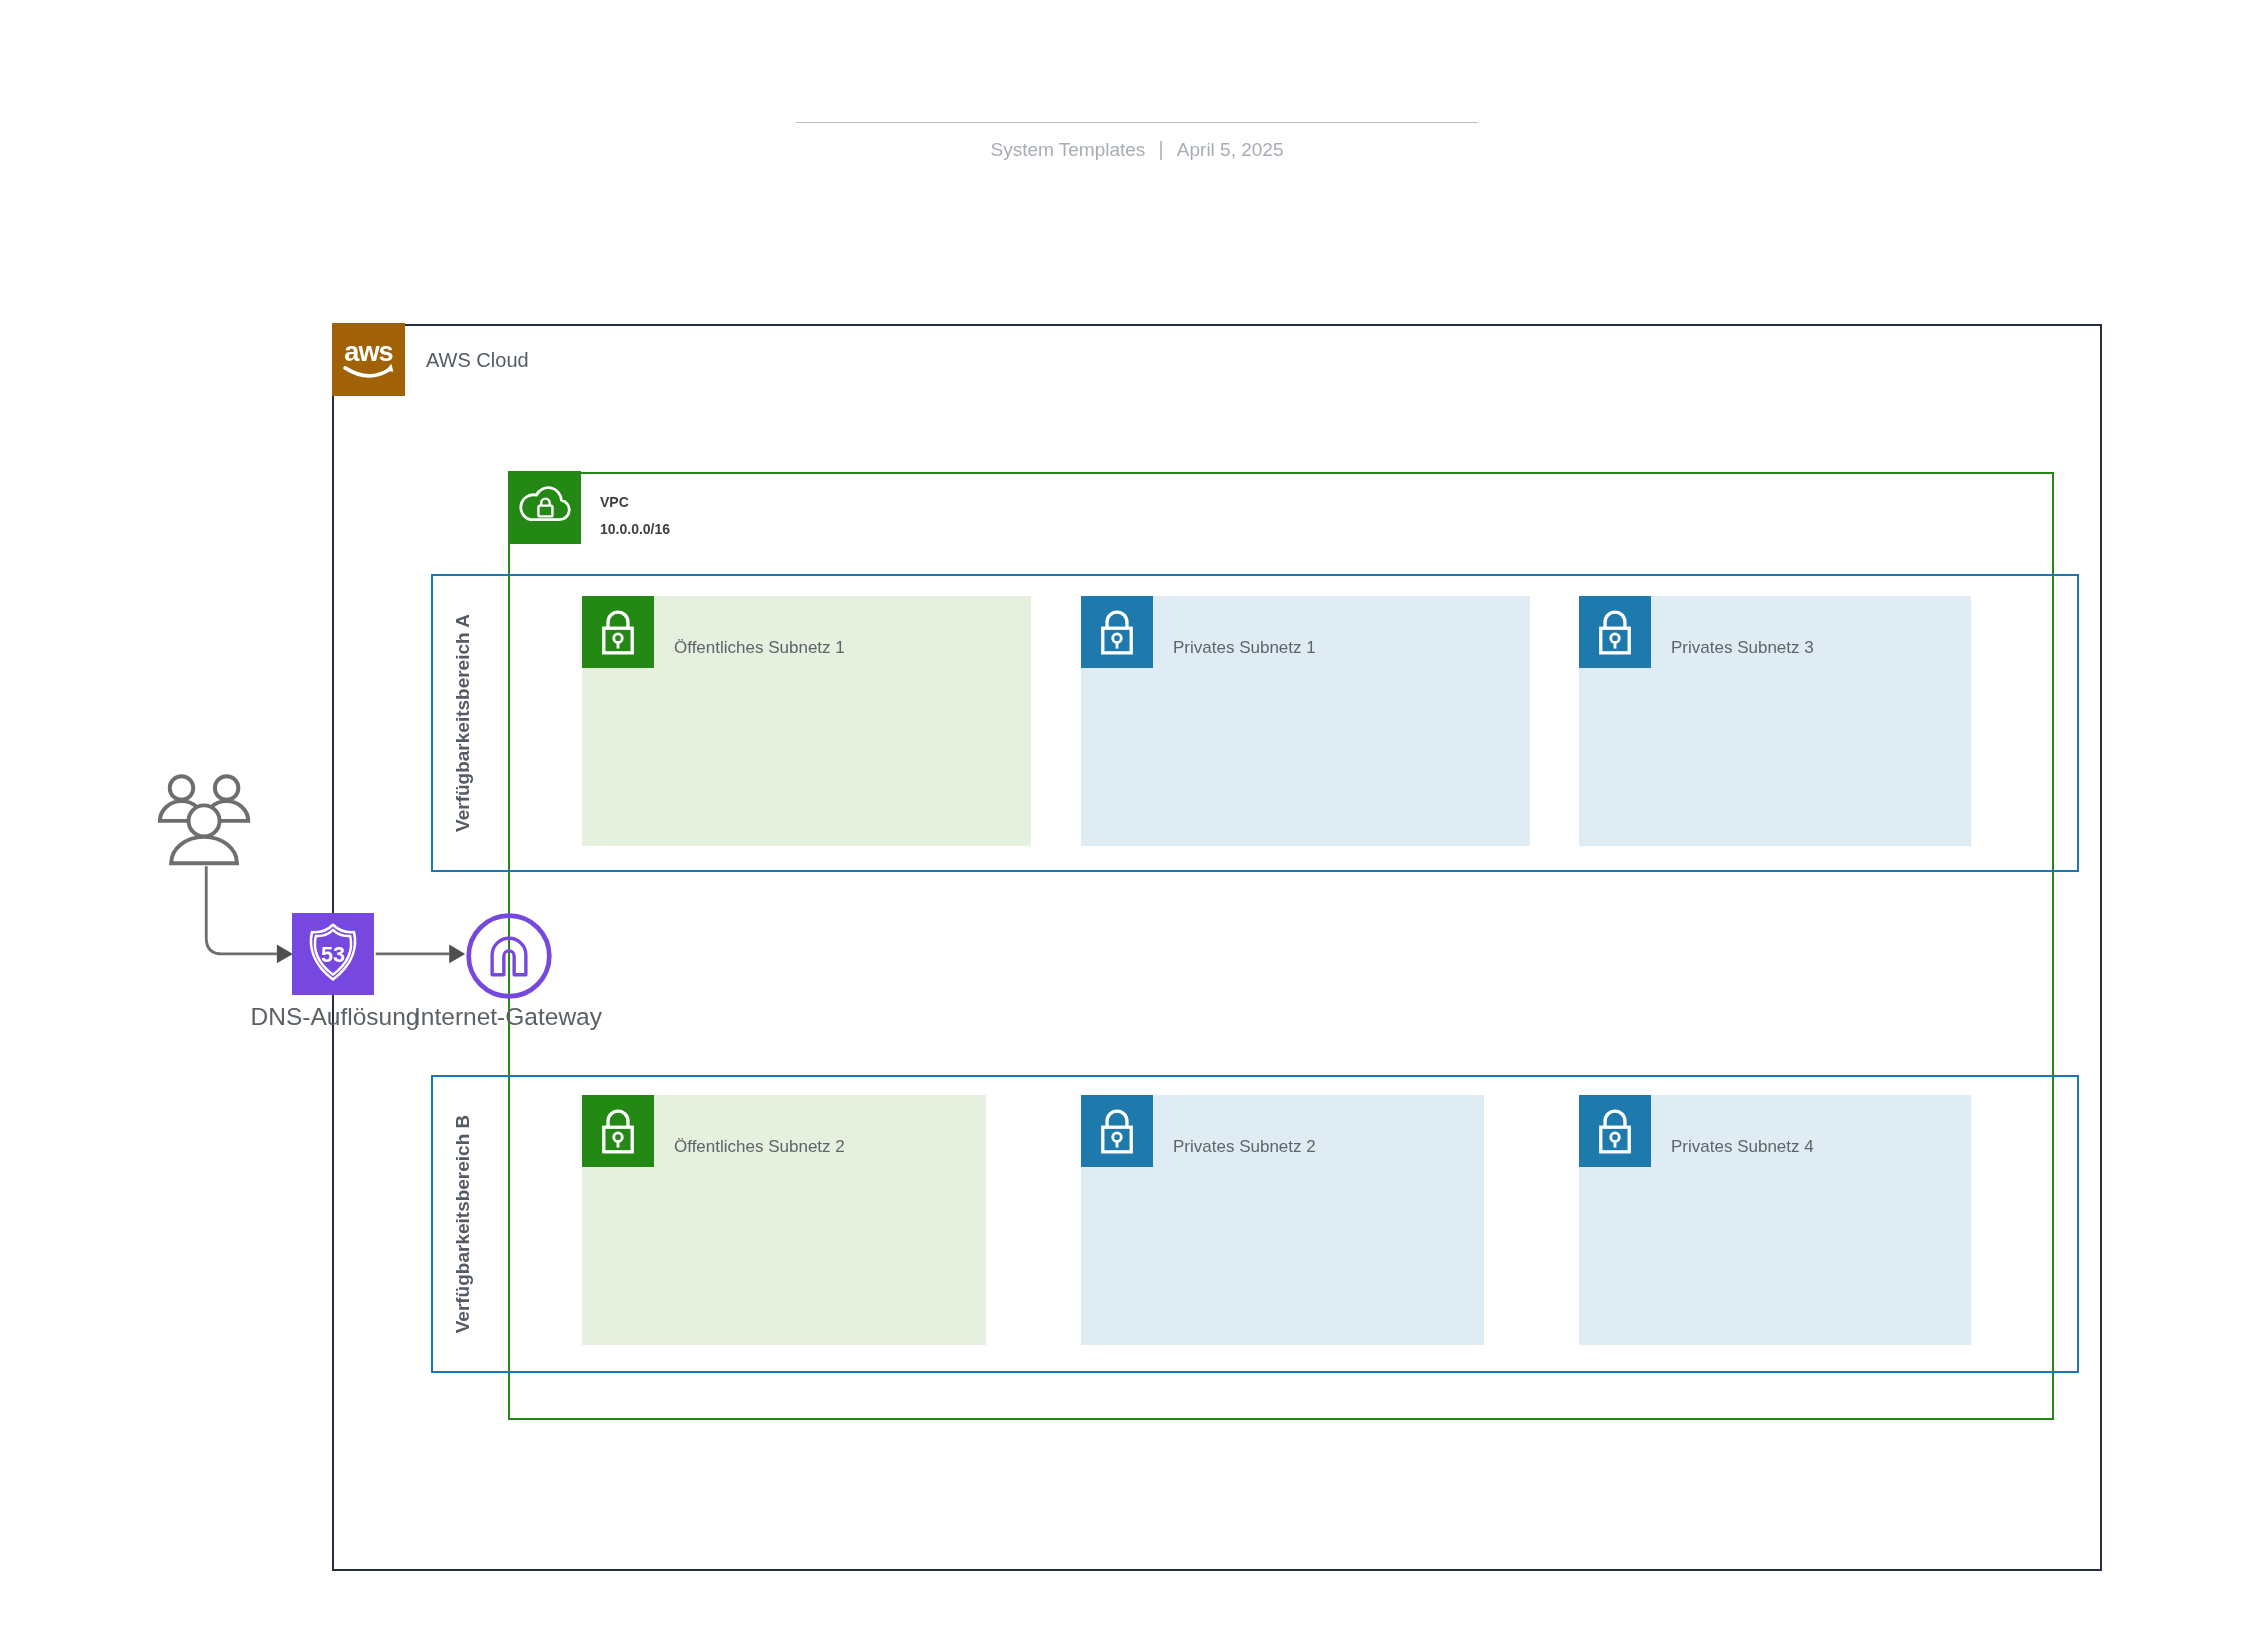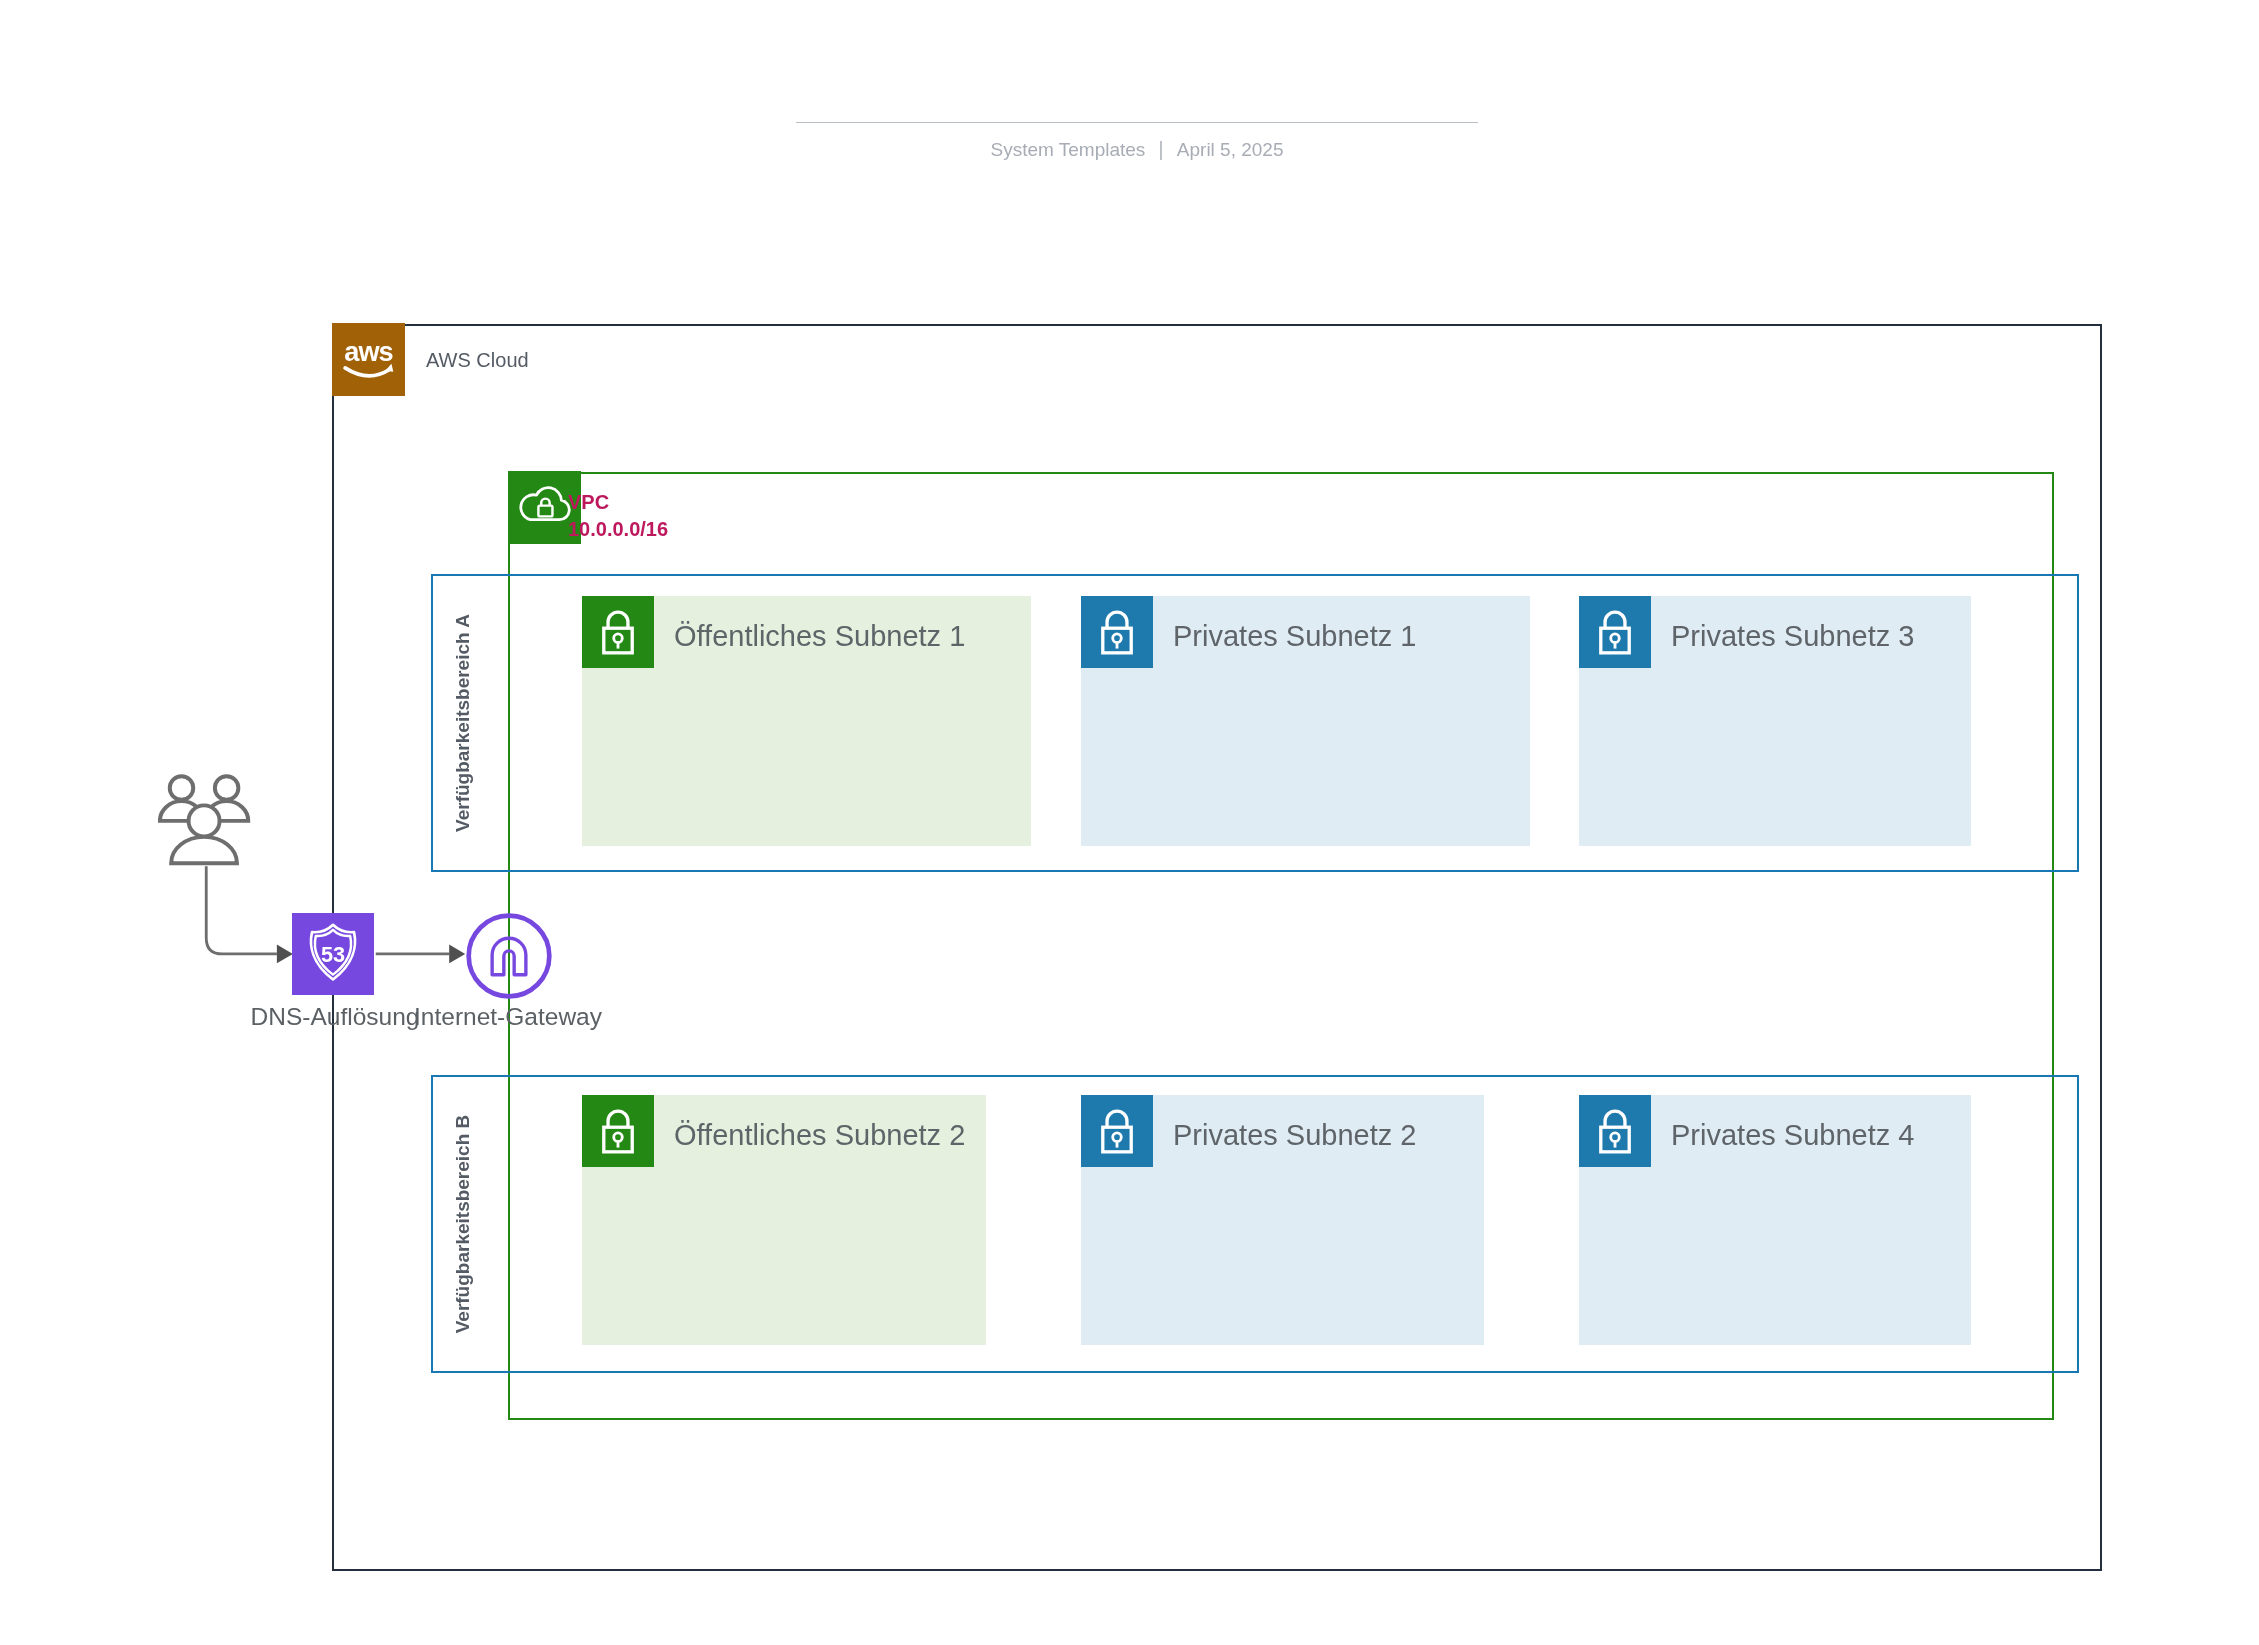--- a/index.html
+++ b/index.html
@@ -21,34 +21,34 @@
   .vpc-box{left:508px;top:472px;width:1546px;height:948px;border:2.8px solid #248814;}
   .az-box{border:2.8px solid #1878B4;left:431px;width:1648px;}
   .az-a{top:574px;height:298px;}
   .az-b{top:1075px;height:298px;}
 
   .corner-icon{position:absolute;display:flex;align-items:center;justify-content:center;}
   .aws-logo{left:332px;top:323px;width:73px;height:73px;background:#a16207;}
   .vpc-icon{left:508px;top:471px;width:73px;height:73px;background:#248814;}
 
   .aws-cloud-label{left:426px;top:349px;font-size:20px;font-weight:normal;color:#545B64;}
-  .vpc-label{left:568px;top:489px;font-size:20px;font-weight:bold;color:#be185d;line-height:27px;}
+  .vpc-label{left:600px;top:489px;font-size:14px;font-weight:bold;color:#404040;line-height:27px;}
 
   .az-label{font-size:19px;font-weight:bold;color:#545B64;white-space:nowrap;
     transform:translate(-50%,-50%) rotate(-90deg);}
 
   
   .subnet{height:250px;}
   .subnet.public{background:#E5F0DE;}
   .subnet.private{background:#DFECF4;}
   .subnet-icon{width:72px;height:72px;position:absolute;left:0;top:0;}
   .subnet-icon.public{background:#248814;}
   .subnet-icon.private{background:#1E79AD;}
-  .subnet-label{position:absolute;left:92px;top:4px;height:72px;display:flex;align-items:center;
-    font-size:29px;color:#5F6469;white-space:nowrap;}
+  .subnet-label{position:absolute;left:92px;top:16px;height:72px;display:flex;align-items:center;
+    font-size:17px;color:#5F6469;white-space:nowrap;}
 
   
   .node-label{font-size:24.5px;color:#5B6065;white-space:nowrap;transform:translateX(-50%);}
   .r53{left:292px;top:913px;width:82px;height:82px;background:#7648E0;display:flex;
     align-items:flex-end;justify-content:center;}
 
   svg{display:block;}
 </style>
 </head>
 <body>

